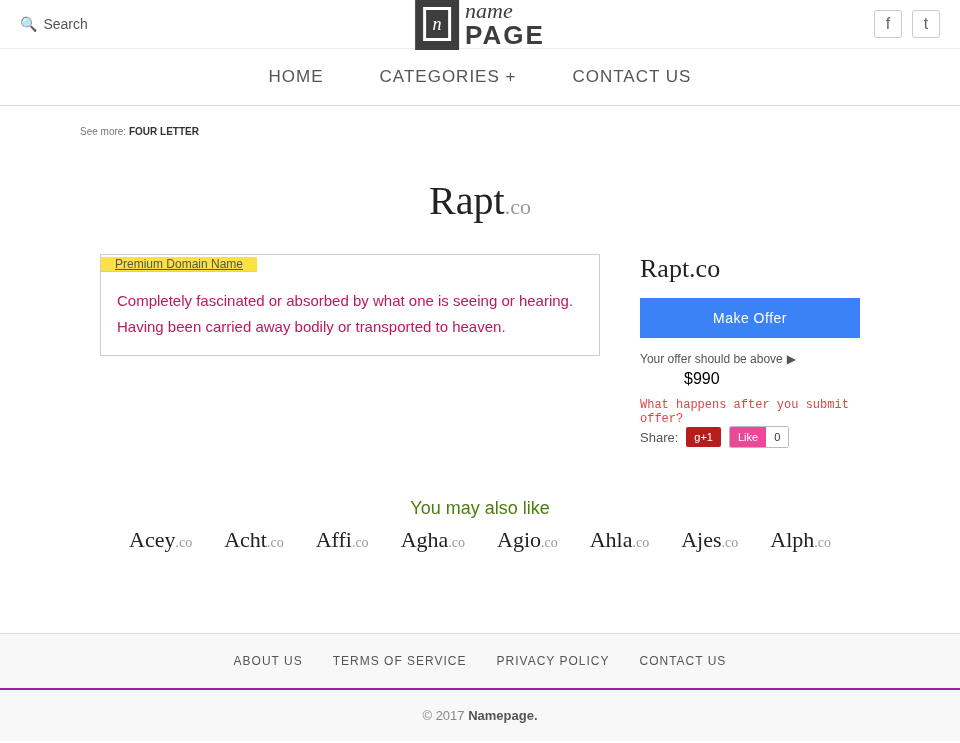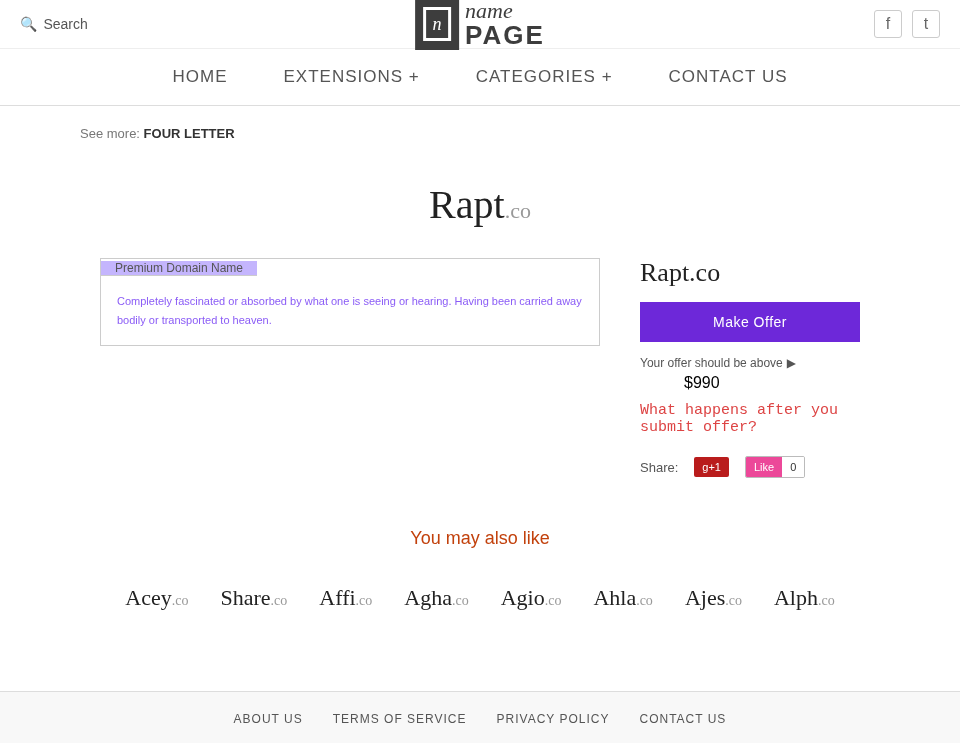--- a/index.html
+++ b/index.html
@@ -111,21 +111,21 @@
       font-weight: normal;
       text-decoration: none;
       display: flex;
       align-items: center;
       gap: 3px;
     }
 
     
     .breadcrumb {
       padding: 20px 80px;
-      font-size: 13px;
+      font-size: 10px;
       color: #555;
     }
     .breadcrumb-see { color: #777; }
     .breadcrumb-link {
       font-weight: bold;
       color: #333;
       text-decoration: none;
     }
 
     
@@ -158,48 +158,49 @@
     }
 
     
     .left-panel {
       flex: 1;
       border: 1px solid #ccc;
       padding: 0;
       min-width: 0;
     }
     .premium-tab {
-      background: #c4b5fd;
+      background: #fde047;
       border-bottom: 1px solid #ccc;
       padding: 0 14px;
       font-size: 12px;
       color: #555;
       display: inline-block;
+      text-decoration: underline;
     }
     .left-panel-body {
       padding: 16px;
-      font-size: 11px;
+      font-size: 15px;
       line-height: 1.7;
-      color: #8b5cf6;
+      color: #be185d;
     }
 
     
     .right-panel {
       width: 220px;
       flex-shrink: 0;
     }
     .domain-name-display {
       font-size: 26px;
       font-weight: normal;
       color: #222;
       font-family: Georgia, serif;
       margin-bottom: 14px;
     }
     .make-offer-btn {
-      background: #6d28d9;
+      background: #3b82f6;
       color: #fff;
       border: none;
       padding: 12px 28px;
       font-size: 14px;
       cursor: pointer;
       width: 100%;
       text-align: center;
       margin-bottom: 14px;
       letter-spacing: 0.5px;
     }
@@ -211,31 +212,31 @@
       gap: 4px;
       margin-bottom: 4px;
     }
     .offer-price {
       font-size: 16px;
       color: #000000;
       margin-bottom: 10px;
       margin-left: 44px;
     }
     .what-happens {
-      font-size: 15px;
+      font-size: 12px;
       color: #d44;
       cursor: pointer;
-      margin-bottom: 20px;
+      margin-bottom: 0;
       display: block;
       font-family: 'Courier New', monospace;
     }
     .share-row {
       display: flex;
       align-items: center;
-      gap: 16px;
+      gap: 8px;
       font-size: 13px;
       color: #555;
     }
     .share-gplus {
       background: #b91c1c;
       color: #fff;
       border: none;
       padding: 4px 8px;
       font-size: 11px;
       cursor: pointer;
@@ -264,22 +265,22 @@
       background: #fff;
     }
 
     
     .also-like {
       margin-top: 50px;
       text-align: center;
     }
     .also-like-title {
       font-size: 18px;
-      color: #c2410c;
-      margin-bottom: 36px;
+      color: #4d7c0f;
+      margin-bottom: 8px;
       font-weight: normal;
     }
     .also-like-grid {
       display: flex;
       justify-content: center;
       gap: 32px;
       flex-wrap: wrap;
     }
     .domain-item {
       font-size: 22px;
@@ -352,21 +353,20 @@
   </a>
 
   <div class="header-social">
     <div class="social-icon">f</div>
     <div class="social-icon">t</div>
   </div>
 </div>
 
 <nav class="nav">
   <a class="nav-item" href="#">HOME</a>
-  <a class="nav-item" href="#">EXTENSIONS +</a>
   <a class="nav-item" href="#">CATEGORIES +</a>
   <a class="nav-item" href="#">CONTACT US</a>
 </nav>
 
 <div class="breadcrumb">
   <span class="breadcrumb-see">See more:</span>
   <a class="breadcrumb-link" href="#">FOUR LETTER</a>
 </div>
 
 <div class="main">
@@ -398,21 +398,21 @@
           <span class="share-fb-count">0</span>
         </div>
       </div>
     </div>
   </div>
 
   <div class="also-like">
     <div class="also-like-title">You may also like</div>
     <div class="also-like-grid" id="also-like-grid">
     <a class="domain-item" href="#"><span>Acey</span><span class="tld">.co</span></a>
-        <a class="domain-item" href="#"><span>Share</span><span class="tld">.co</span></a>
+        <a class="domain-item" href="#"><span>Acht</span><span class="tld">.co</span></a>
         <a class="domain-item" href="#"><span>Affi</span><span class="tld">.co</span></a>
         <a class="domain-item" href="#"><span>Agha</span><span class="tld">.co</span></a>
         <a class="domain-item" href="#"><span>Agio</span><span class="tld">.co</span></a>
         <a class="domain-item" href="#"><span>Ahla</span><span class="tld">.co</span></a>
         <a class="domain-item" href="#"><span>Ajes</span><span class="tld">.co</span></a>
         <a class="domain-item" href="#"><span>Alph</span><span class="tld">.co</span></a>
       </div>
   </div>
 </div>
 

